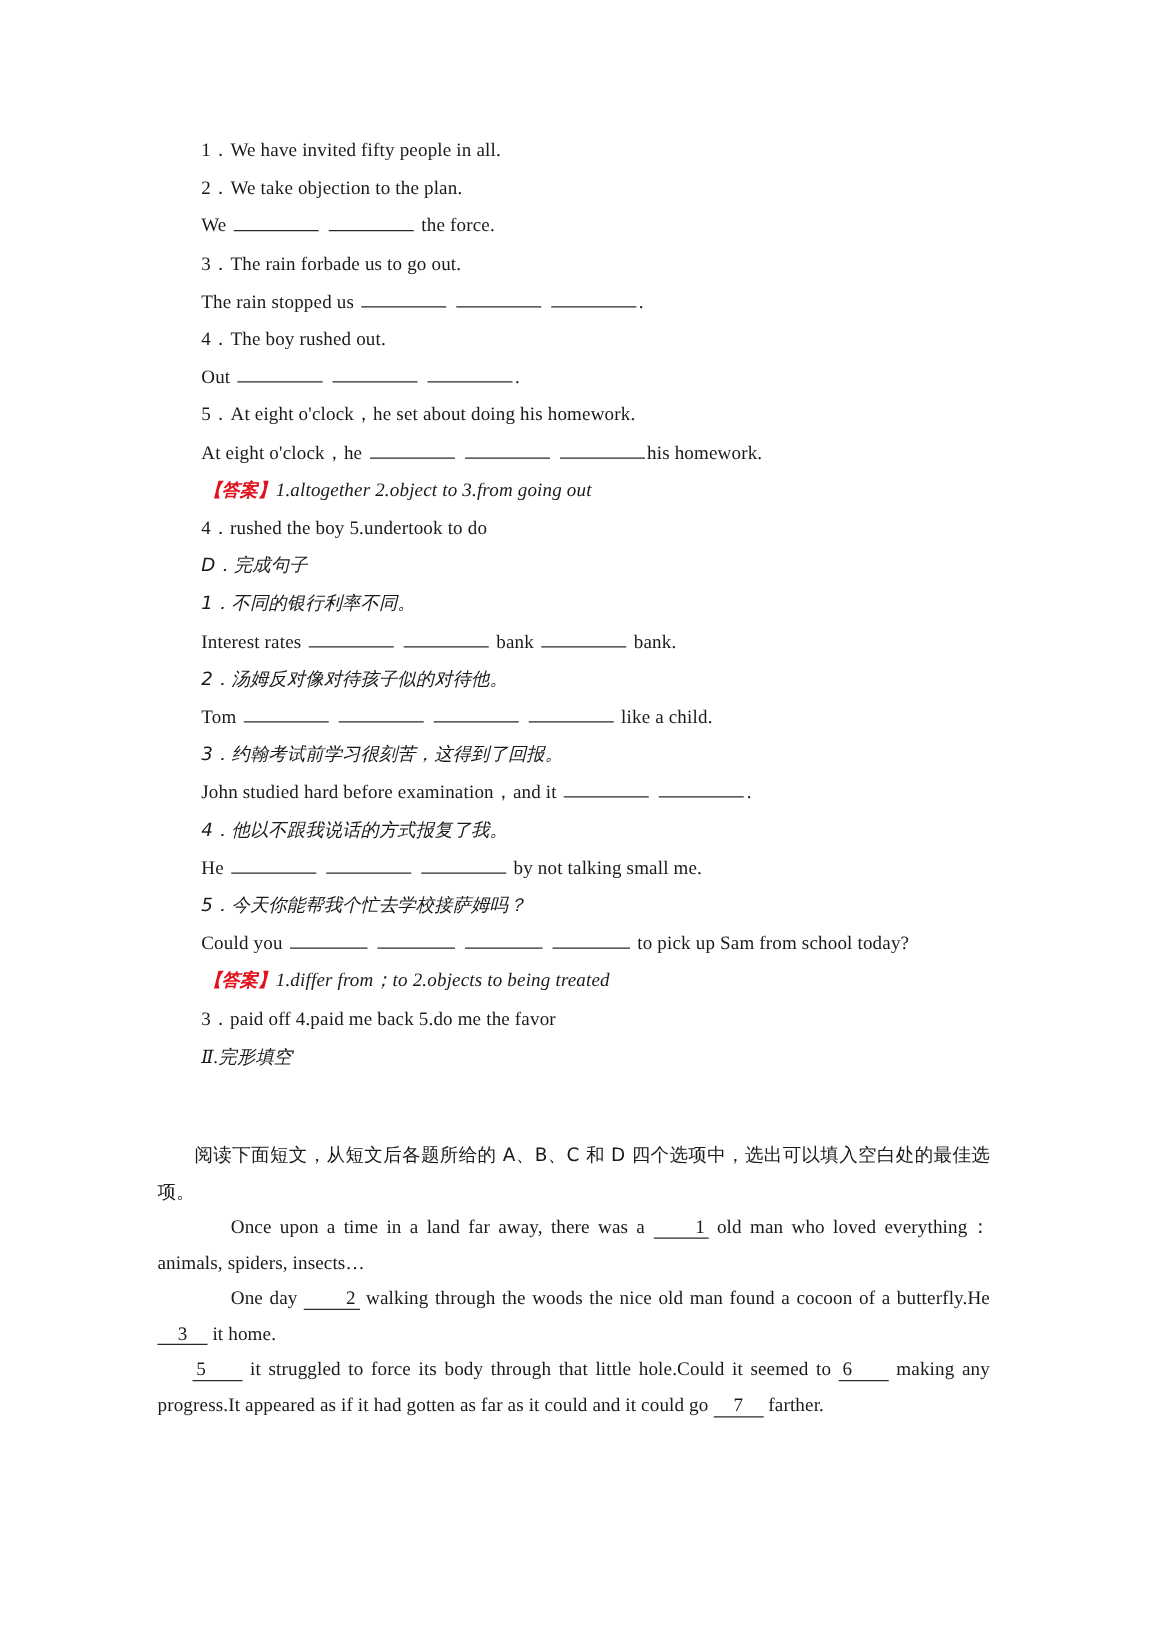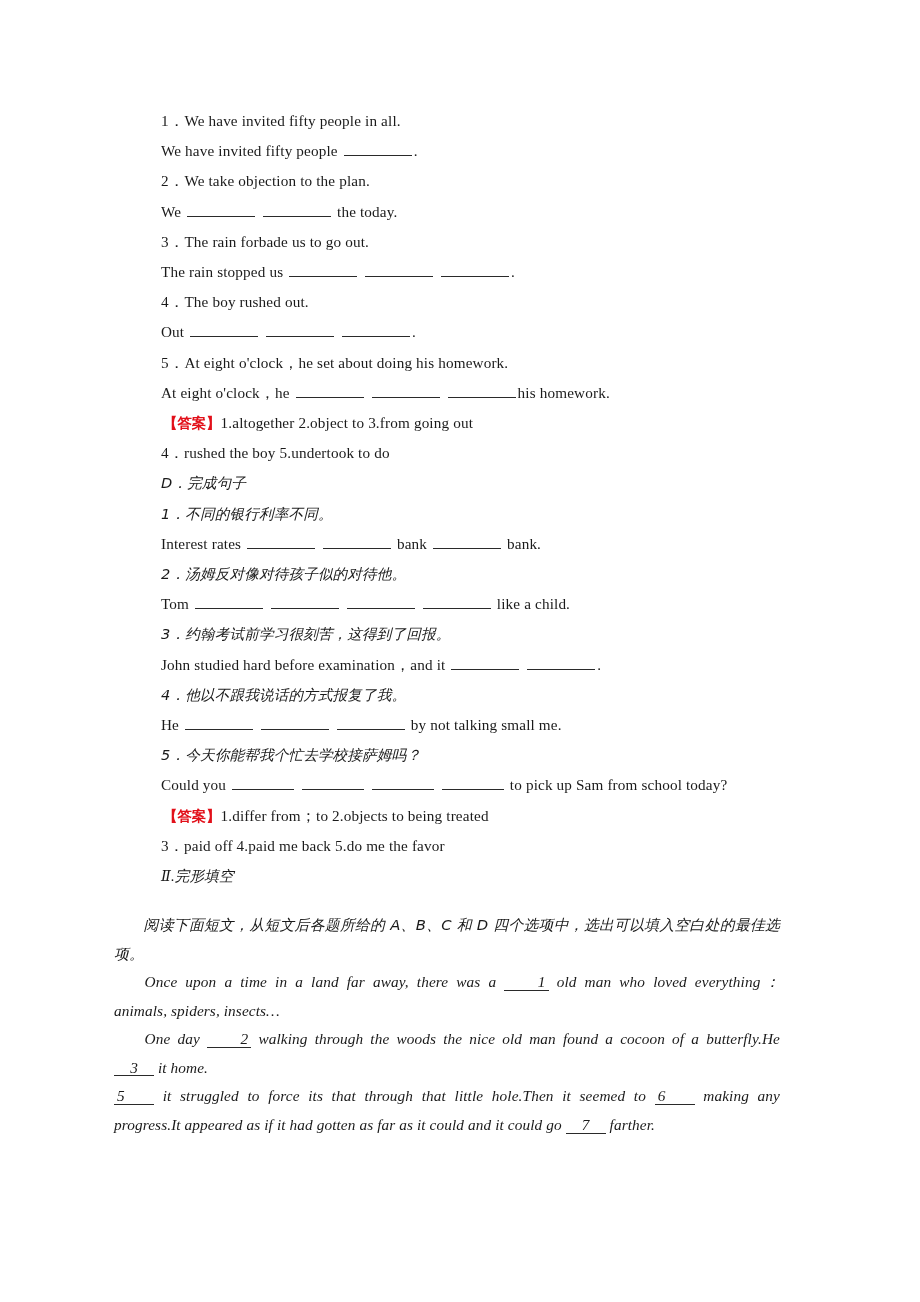--- a/index.html
+++ b/index.html
@@ -52,20 +52,21 @@
     letter-spacing: 0px;
   }
   .ans-body {
     color: #1a1a1a;
     font-family: "Liberation Serif", "DejaVu Serif", serif;
     font-weight: 400;
     font-size: 15.2px;
   }
   .ans-line {
     padding-left: 2px;
+    font-style: italic;
   }
   
   .bl {
     display: inline-block;
     border-bottom: 1px solid #2a2a2a;
     height: 0.92em;
     vertical-align: baseline;
     margin: 0 2px;
   }
   .bl-sm { width: 62px; }
@@ -75,65 +76,60 @@
     display: inline-block;
     border-bottom: 1px solid #2a2a2a;
     text-align: center;
     min-width: 34px;
     padding: 0 3px;
     line-height: 1.02em;
   }
   
   .passage {
     position: absolute;
-    left: 114px;
+    left: 126px;
     top: 910px;
     width: 666px;
-    font-style: italic;
   }
   .p-line {
     font-size: 15.3px;
     line-height: 28.6px;
     text-align: justify;
     text-justify: inter-word;
     letter-spacing: 0.1px;
   }
   .p-zh {
     font-family: "DejaVu Sans", "Liberation Sans", sans-serif;
     font-size: 14.8px;
     line-height: 29px;
     text-align: justify;
   }
   .indent { text-indent: 2em; }
-  .just-last { text-align-last: justify; }
+  .just-last { text-align-last: justify; margin-left: 28px; }
   .roman { font-family: "Liberation Serif", "DejaVu Serif", serif; }
 </style>
 </head>
 <body>
 
 <div class="page">
 
   <div class="ex-block">
 
     <div class="line">
       <span class="num">1．</span><span>We have invited fifty people in all.</span>
     </div>
-    <div class="line">
-      <span>We have invited fifty people</span>
-      <span class="bl bl-md"></span><span>.</span>
-    </div>
 
     <div class="line">
       <span class="num">2．</span><span>We take objection to the plan.</span>
     </div>
     <div class="line">
       <span>We</span>
       <span class="bl bl-md"></span>
       <span class="bl bl-md"></span>
-      <span>the today.</span>
+      <span>the force.</span>
     </div>
 
     <div class="line">
       <span class="num">3．</span><span>The rain forbade us to go out.</span>
     </div>
     <div class="line">
       <span>The rain stopped us</span>
       <span class="bl bl-md"></span>
       <span class="bl bl-md"></span>
       <span class="bl bl-md"></span><span>.</span>
@@ -254,21 +250,21 @@
       <span class="cbl">2</span>
       <span>walking through the woods the nice old man found a cocoon of a butterfly.He</span>
     </div>
     <div class="p-line">
       <span class="cbl">3</span>
       <span>it home.</span>
     </div>
 
     <div class="p-line just-last">
       <span class="cbl">5</span>
-      <span>it struggled to force its that through that little hole.Then it seemed to</span>
+      <span>it struggled to force its body through that little hole.Could it seemed to</span>
       <span class="cbl">6</span>
       <span>making any</span>
     </div>
     <div class="p-line">
       <span>progress.It appeared as if it had gotten as far as it could and it could go</span>
       <span class="cbl">7</span>
       <span>farther.</span>
     </div>
 
   </div>

